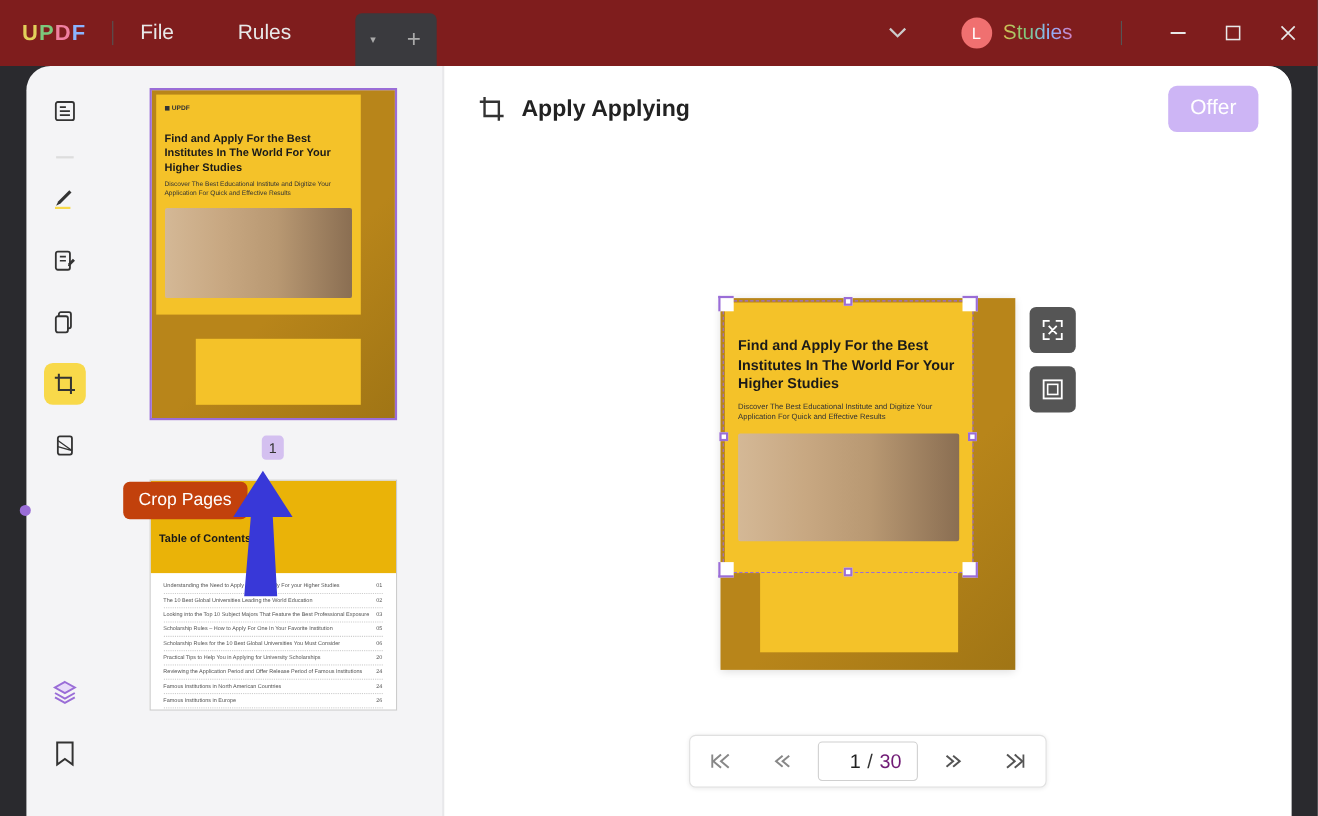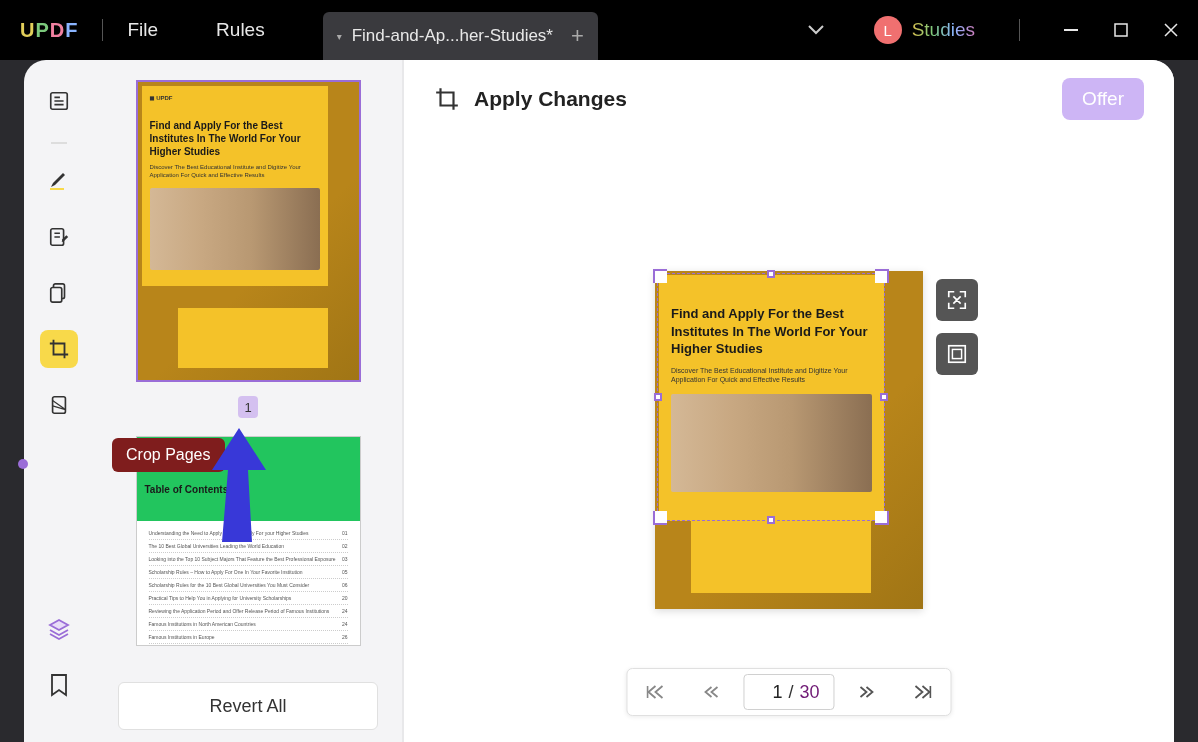--- a/index.html
+++ b/index.html
@@ -1,19 +1,19 @@
 <!DOCTYPE html>
 <html><head>
 <meta charset="utf-8">
 <style>
 * { margin: 0; padding: 0; box-sizing: border-box; font-family: -apple-system, BlinkMacSystemFont, "Segoe UI", Arial, sans-serif; }
 body { width: 1198px; height: 742px; background: #2a2a2e; overflow: hidden; position: relative; }
 
 
-.titlebar { height: 60px; background: #000000; display: flex; align-items: center; padding: 0 20px; }
+.titlebar { height: 60px; background: #7f1d1d; display: flex; align-items: center; padding: 0 20px; }
 .logo { font-size: 20px; font-weight: 800; letter-spacing: 1px; }
 .logo .u { color: #e2cf5a; }
 .logo .p { color: #7cc97c; }
 .logo .d { color: #f080a0; }
 .logo .f { color: #8ab4ff; }
 .divider-v { width: 1px; height: 22px; background: #555; margin: 0 24px; }
 .menu-item { color: #e8e8e8; font-size: 19px; cursor: pointer; margin-right: 58px; }
 .tab { display: flex; align-items: center; background: #3a3a3e; height: 48px; padding: 0 14px; border-radius: 6px 6px 0 0; margin-top: 12px; }
 .tab-tri { color: #aaa; font-size: 10px; margin-right: 10px; }
 .tab-title { color: #e8e8e8; font-size: 17px; }
@@ -31,39 +31,39 @@
 
 .vtoolbar { width:70px; padding-top:22px; display:flex; flex-direction:column; align-items:center; position:relative; }
 .vt-btn { width:38px; height:38px; border-radius:8px; display:flex; align-items:center; justify-content:center; margin-bottom:18px; cursor:pointer; position:relative; }
 .vt-btn.active { background:#f8d94a; }
 .vt-divider { width:16px; height:2px; background:#ddd; margin:4px 0 18px; }
 .vt-bottom { margin-top:auto; padding-bottom:20px; display:flex; flex-direction:column; align-items:center; }
 .layers-btn { color:#9a6dd7; }
 .dot-indicator { position:absolute; left:-6px; top:399px; width:10px; height:10px; background:#9a6dd7; border-radius:50%; }
 
 
-.tooltip { position:absolute; left:88px; top:378px; background:#7f1d1d; color:#fff; padding:8px 14px; border-radius:6px; font-size:16px; white-space:nowrap; z-index:20; }
+.tooltip { position:absolute; left:88px; top:378px; background:#c2410c; color:#fff; padding:8px 14px; border-radius:6px; font-size:16px; white-space:nowrap; z-index:20; }
 
 
 .big-arrow { position:absolute; left:170px; top:360px; z-index:25; pointer-events:none; }
 
 
 .thumb-panel { width:310px; background:#f4f4f6; padding:20px 12px 12px; display:flex; flex-direction:column; align-items:center; border-right:2px solid #e8e8ea; overflow:hidden; }
 .thumb-wrap { margin-bottom:8px; position:relative; }
 .thumb1 { width:225px; height:302px; border:2px solid #9a6dd7; background:linear-gradient(135deg,#b8851a 60%,#a07515); position:relative; }
 .thumb1-content { position:absolute; left:4px; top:4px; width:186px; height:200px; background:#f4c229; padding:8px; }
 .thumb1-content .sm-logo{font-size:6px;font-weight:bold;color:#333;}
 .thumb1-content .sm-title{font-size:10px;font-weight:bold;color:#1a1a1a;margin-top:18px;line-height:1.3;}
 .thumb1-content .sm-sub{font-size:6px;color:#333;margin-top:6px;line-height:1.3;}
 .thumb1-content .sm-img{margin-top:8px;height:82px;background:linear-gradient(90deg,#d4b896 0%,#c8a882 30%,#b89872 60%,#8a6e52 100%);border-radius:2px;}
 .thumb-block{position:absolute;left:40px;bottom:12px;width:150px;height:60px;background:#f4c229;}
 .page-badge { width:20px; height:22px; background:#d4c0f0; color:#333; font-size:13px; display:flex; align-items:center; justify-content:center; border-radius:4px; margin:6px 0 18px; }
 
 .thumb2 { width:225px; height:210px; border:1px solid #ccc; background:#fff; overflow:hidden; }
-.thumb2-top{height:84px;background:#22c55e;padding:8px;}
+.thumb2-top{height:84px;background:#eab308;padding:8px;}
 .thumb2-top .sm-logo{font-size:6px;font-weight:bold;color:#333;}
 .thumb2-top .toc-head{font-size:10px;font-weight:bold;color:#1a1a1a;margin-top:32px;}
 .thumb2-body{padding:6px 12px;font-size:5px;color:#555;}
 .thumb2-body .toc-line{display:flex;justify-content:space-between;border-bottom:1px dotted #ccc;padding:3px 0;}
 
 .revert-btn { margin-top:auto; width:260px; height:48px; background:#fff; border:1px solid #e0e0e0; border-radius:6px; font-size:18px; color:#333; cursor:pointer; }
 
 
 .main { flex:1; background:#fff; border-radius:0 22px 0 0; position:relative; display:flex; flex-direction:column; }
 .main-header{display:flex;align-items:center;padding:18px 30px;}
@@ -107,21 +107,20 @@
 
 <div class="titlebar">
   <div class="logo">
     <span class="u">U</span><span class="p">P</span><span class="d">D</span><span class="f">F</span>
   </div>
   <div class="divider-v"></div>
   <div class="menu-item">File</div>
   <div class="menu-item">Rules</div>
   <div class="tab">
     <span class="tab-tri">▾</span>
-    <span class="tab-title">Find-and-Ap...her-Studies*</span>
     <span class="tab-plus">+</span>
   </div>
   <div class="spacer"></div>
   <span class="chev-down">
     <svg width="16" height="10" viewBox="0 0 16 10">
         <path d="M1 1l7 7 7-7" stroke="#ccc" stroke-width="2" fill="none"></path>
       </svg>
   </span>
   <div class="avatar">L</div>
   <div class="upgrade">Studies</div>
@@ -261,31 +260,30 @@
               <span>24</span>
             </div>
             <div class="toc-line">
               <span>Famous Institutions in Europe</span>
               <span>26</span>
             </div>
           </div>
       </div>
     </div>
 
-    <button class="revert-btn">Revert All</button>
   </div>
 
   <div class="main">
     <div class="main-header">
       <span class="crop-hdr-icon">
         <svg width="26" height="26" viewBox="0 0 24 24">
             <path d="M6 2v16h16M2 6h16v16" stroke="#333" stroke-width="2" fill="none"></path>
           </svg>
       </span>
-      <div class="apply-title">Apply Changes</div>
+      <div class="apply-title">Apply Applying</div>
       <button class="crop-btn">Offer</button>
     </div>
 
     <div class="canvas-area">
       <div class="page-wrap">
         <div class="page-content">
           <div class="p-title">Find and Apply For the Best Institutes In The World For Your Higher Studies</div>
           <div class="p-sub">Discover The Best Educational Institute and Digitize Your Application For Quick and Effective Results</div>
           <div class="p-img"></div>
         </div>

